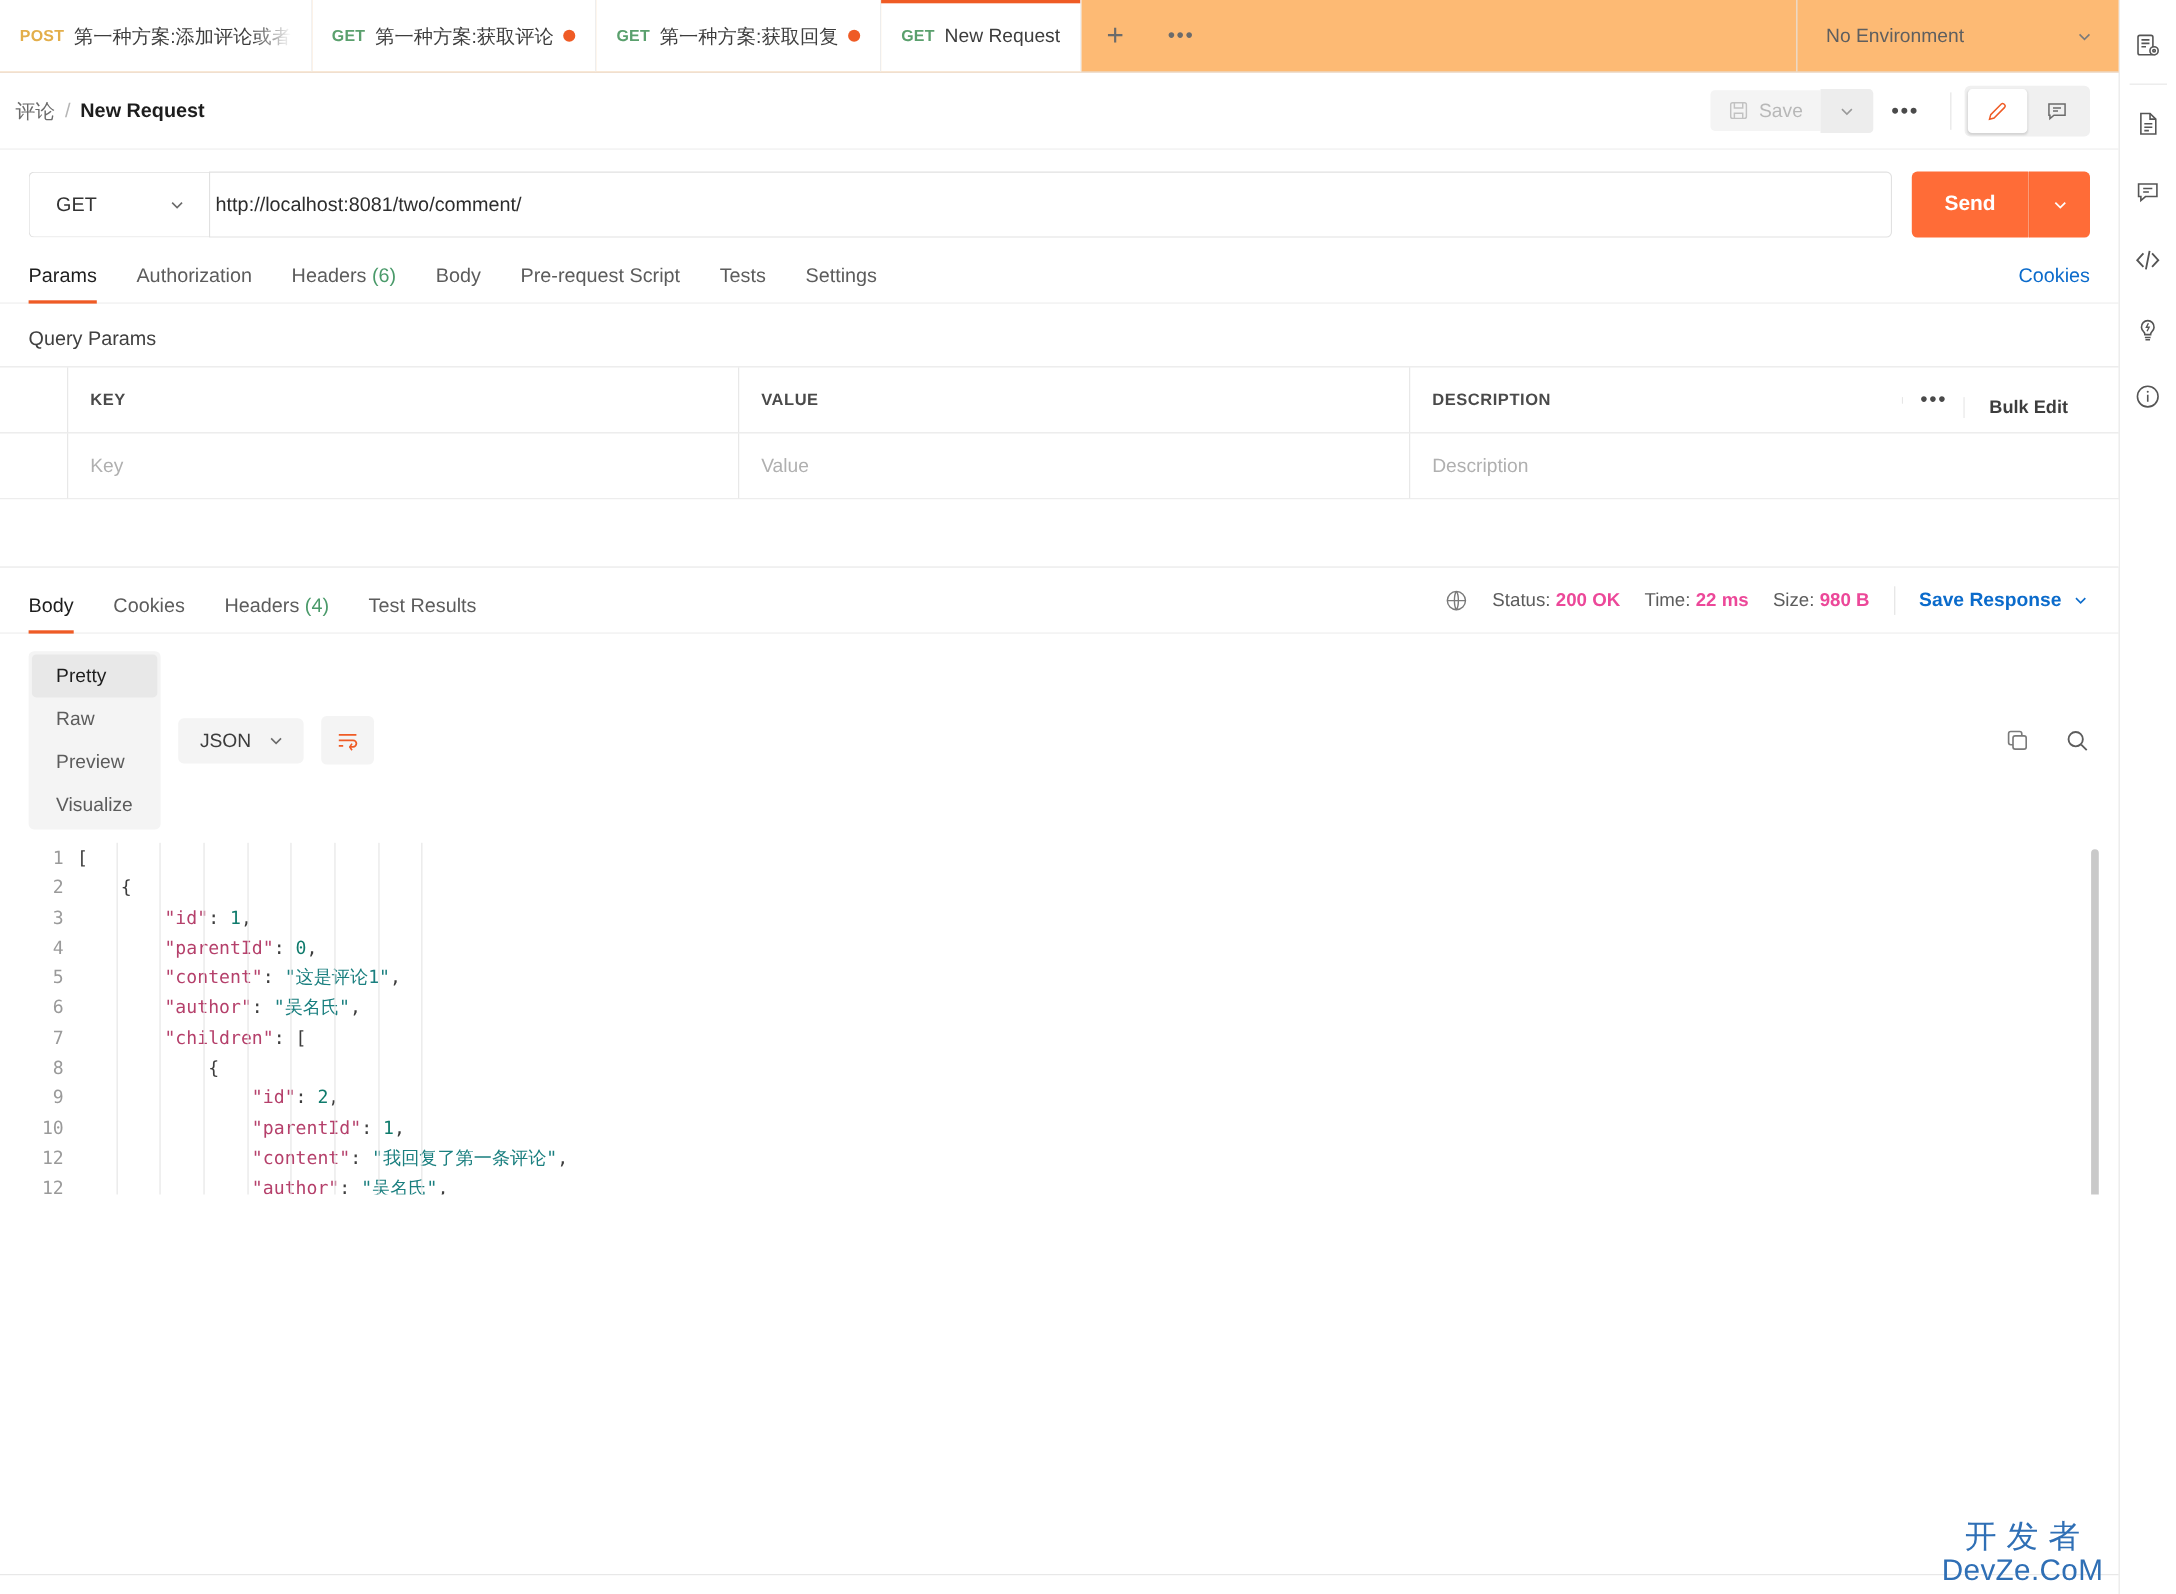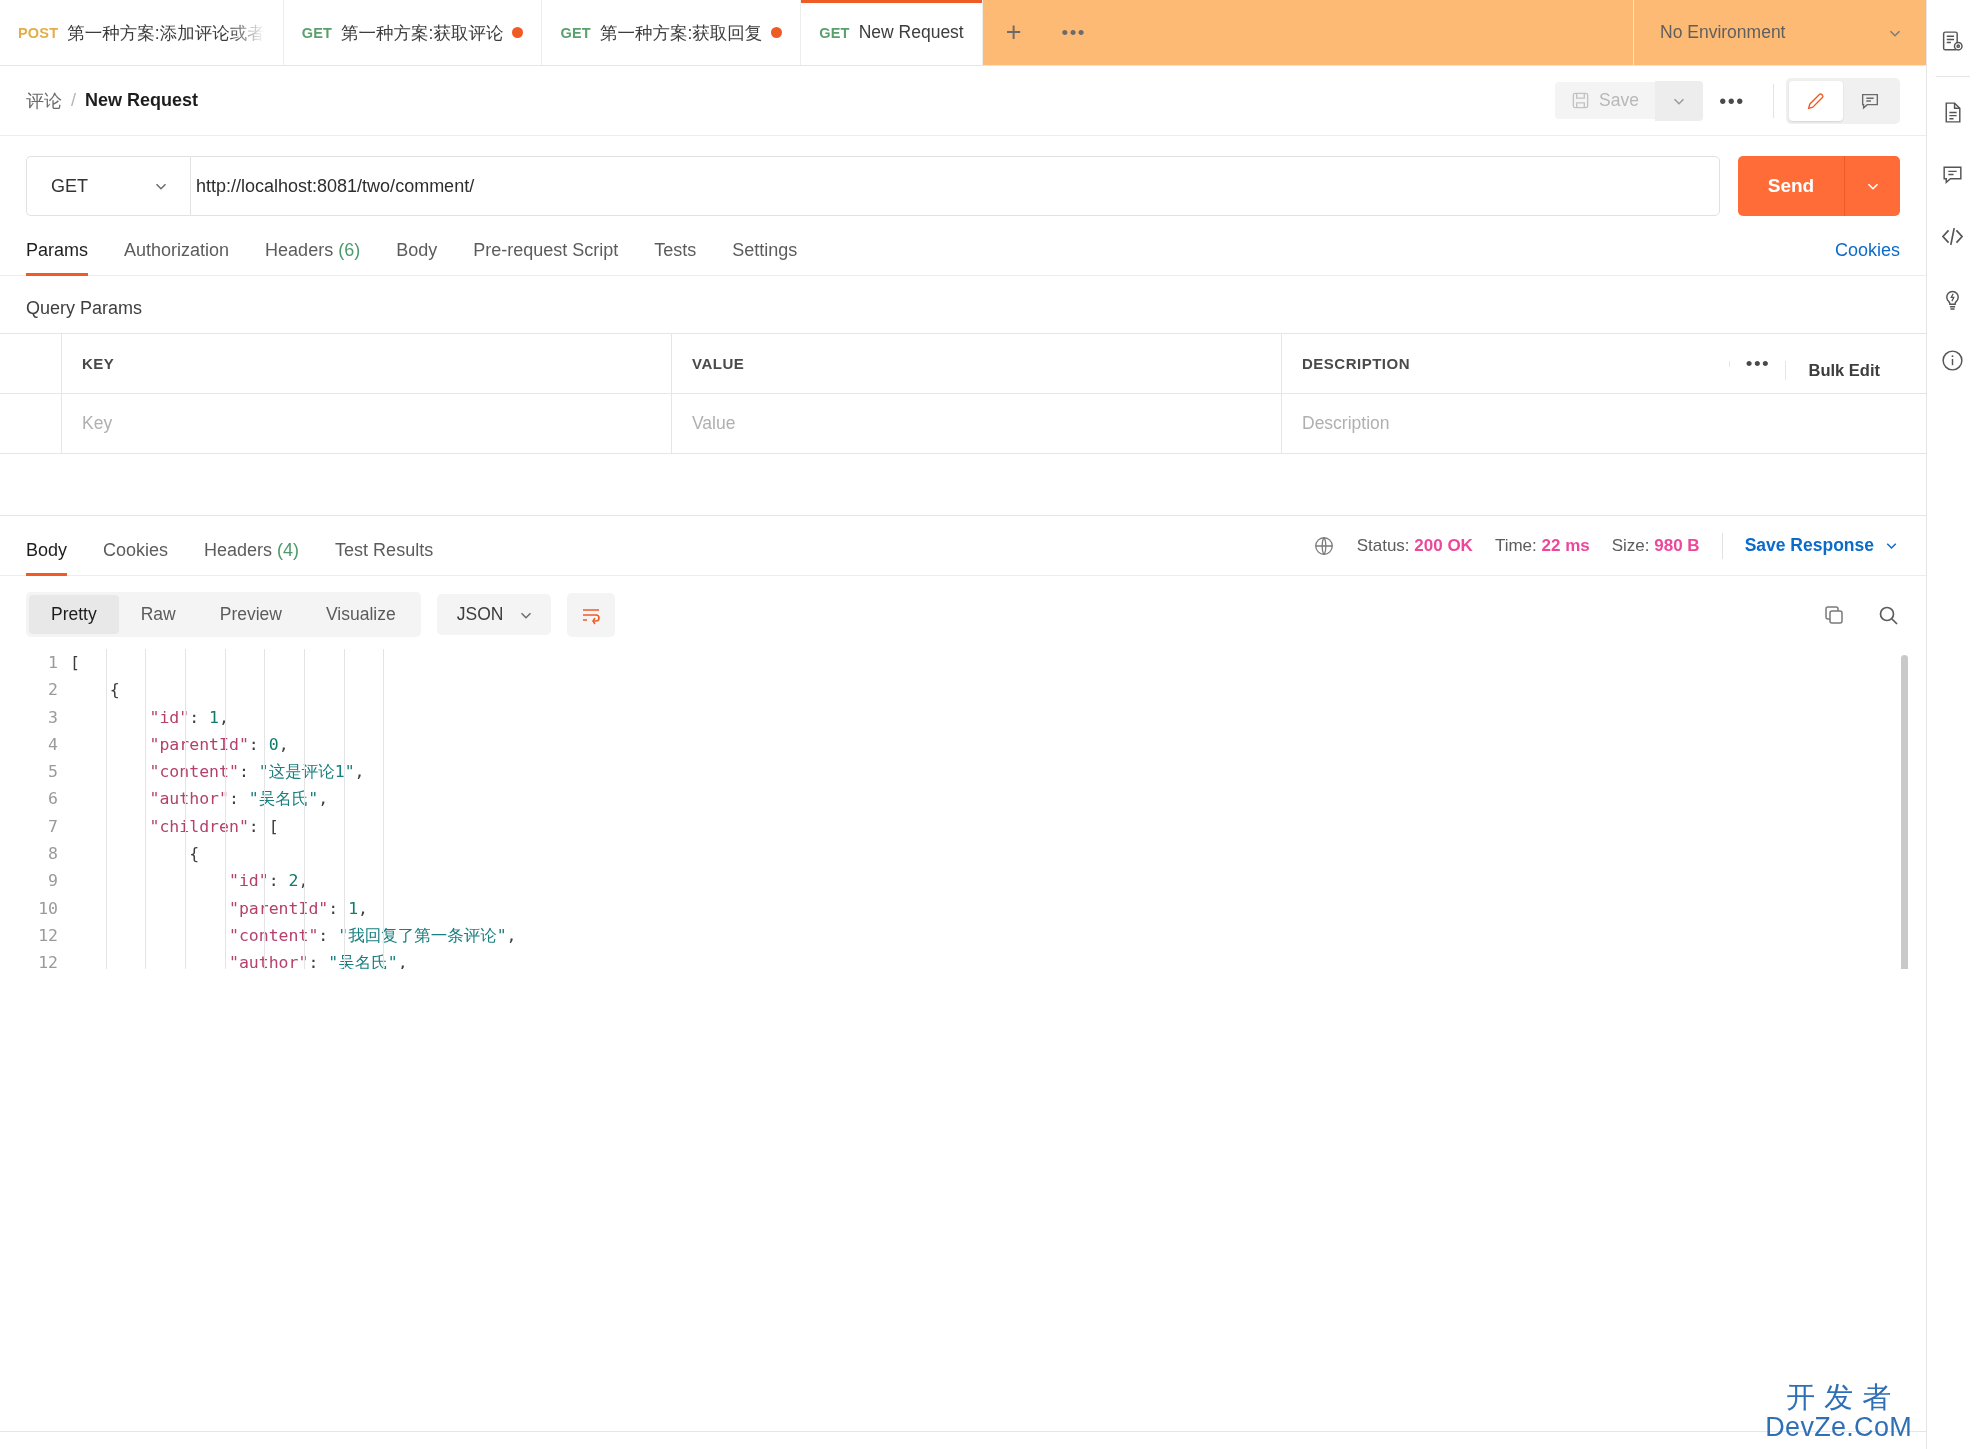--- a/index.html
+++ b/index.html
@@ -55,21 +55,21 @@
   .tabbar-spacer { flex: 1 1 auto; border-right: 1px solid #e6e6e6; }
   .env-select {
     width: 292px; display: flex; align-items: center;
     justify-content: space-between; padding: 0 22px 0 26px;
     color: #5f5f5f; font-size: 17.5px; cursor: pointer;
   }
 
   
   .crumbrow {
     height: 70px; display: flex; align-items: center;
-    padding: 0 26px 0 26px; border-bottom: 1px solid #ededed;
+    padding: 0 26px 0 14px; border-bottom: 1px solid #ededed;
   }
   .crumb { display: flex; align-items: center; gap: 9px; font-size: 18px; }
   .crumb-parent { color: #6b6b6b; }
   .crumb-sep { color: #b5b5b5; }
   .crumb-current { color: #1d1d1d; font-weight: 600; }
   .crumbrow-right { margin-left: auto; display: flex; align-items: center; gap: 0; }
   .save-btn {
     display: flex; align-items: center; gap: 9px;
     padding: 8px 16px; color: #b8b8b8; font-size: 17.5px;
     border-radius: 4px 0 0 4px; background: #f4f4f4; cursor: default;
@@ -178,21 +178,21 @@
   }
   .rsptab .cnt { color: #4a9a6a; }
   .meta { margin-left: auto; display: flex; align-items: center; gap: 22px; font-size: 17px; }
   .meta-item { color: #5c5c5c; white-space: nowrap; }
   .meta-item b { font-weight: 700; color: #ec4899; margin-top: 20px; }
   .meta-sep { width: 1px; height: 26px; background: #e1e1e1; }
   .save-resp { color: #0b6bcb; font-size: 17.5px; font-weight: 600; cursor: pointer; display:flex; align-items:center; gap:9px; }
 
   
   .vtools { display: flex; align-items: center; gap: 16px; padding: 16px 26px 12px 26px; }
-  .seg { display: flex; background: #f4f4f4; border-radius: 5px; padding: 3px; }
+  .seg { display: flex; background: #f4f4f4; border-radius: 5px; padding: 3px; flex-direction: column; }
   .seg-btn {
     padding: 9px 22px; font-size: 17.5px; color: #5c5c5c;
     border-radius: 4px; cursor: pointer; white-space: nowrap;
   }
   .seg-btn.active { background: #e8e8e8; color: #1d1d1d; }
   .fmt-select {
     display: flex; align-items: center; gap: 14px;
     background: #f4f4f4; border-radius: 5px; padding: 10px 16px 10px 20px;
     font-size: 17.5px; color: #3d3d3d; cursor: pointer;
   }

